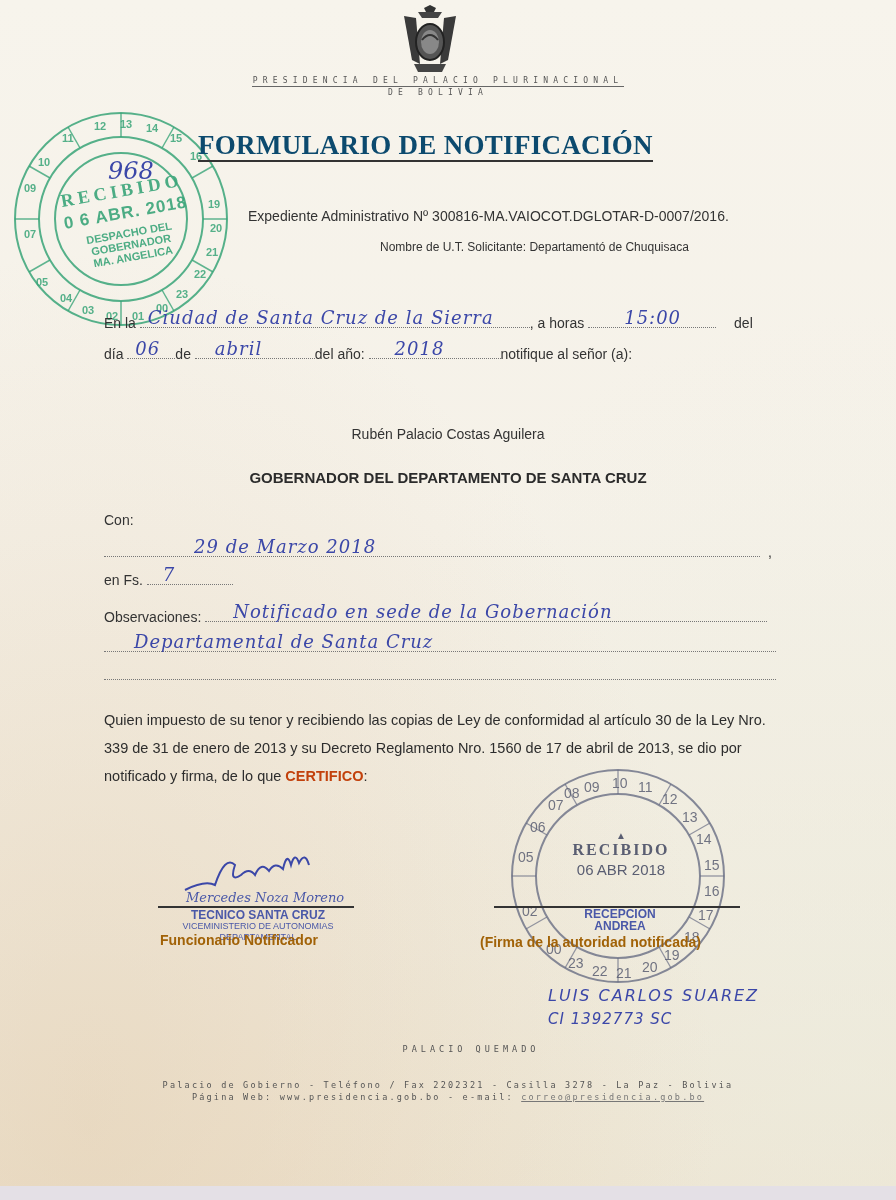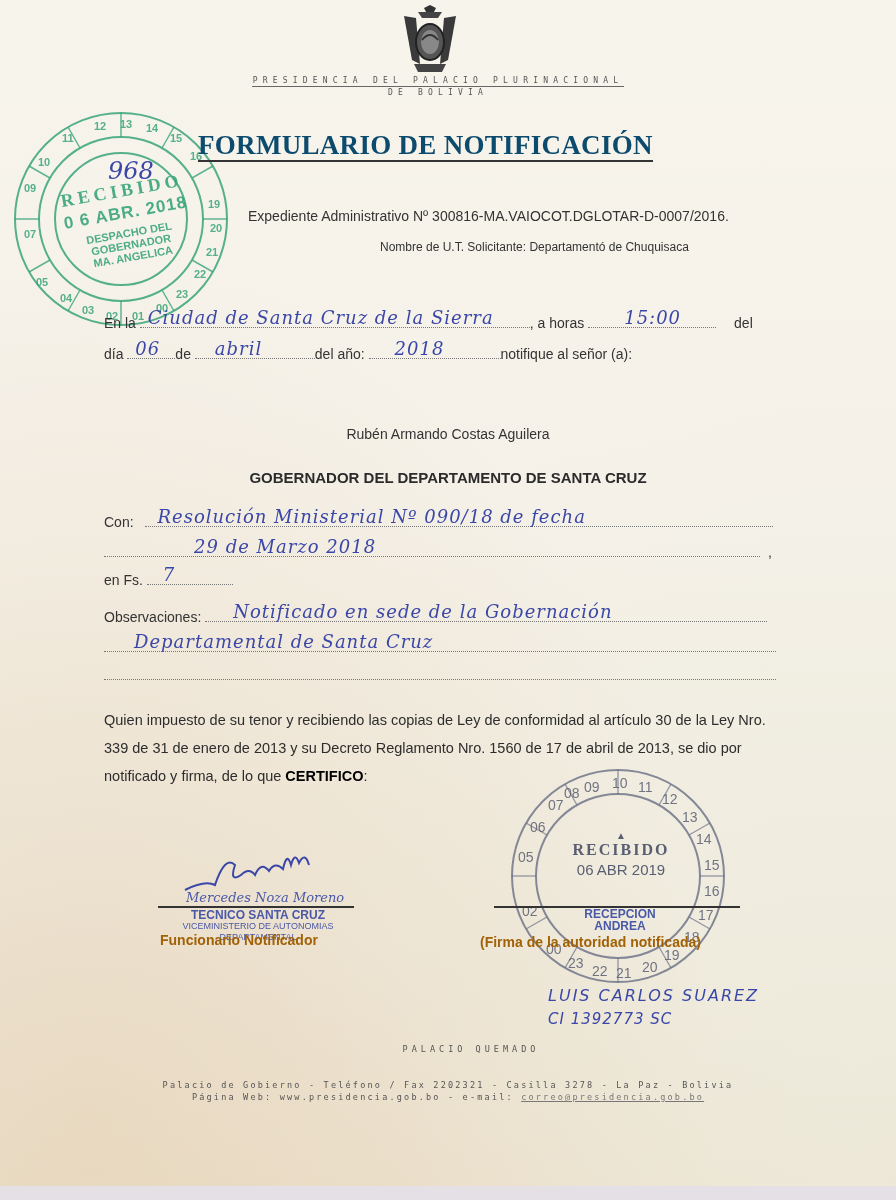--- a/index.html
+++ b/index.html
@@ -21,21 +21,21 @@
   .expediente{left:248px;top:208px;font-size:14px;color:#333;}
   .nombre{left:380px;top:240px;font-size:12px;color:#333;}
   .line{font-size:14px;color:#333;white-space:nowrap;}
   .dots{display:inline-block;border-bottom:1px dotted #777;height:14px;vertical-align:baseline;position:relative;}
   .hw{position:absolute;left:8px;bottom:-1px;font-family:"DejaVu Serif",serif;font-style:italic;
     color:#3b47a8;font-size:18px;white-space:nowrap;letter-spacing:1px;}
   .center{left:0;width:896px;text-align:center;}
   .name{top:426px;font-size:14px;color:#333;}
   .gob{top:469px;font-size:15px;font-weight:bold;color:#2b2b2b;}
   .para{left:104px;top:706px;width:672px;font-size:14.5px;line-height:28px;color:#2d2d2d;}
-  .para b{color:#000000;}
+  .para b{color:#c2410c;}
   .sigline{height:2px;background:#333;}
   .sig-label{font-size:14px;font-weight:bold;color:#a16207;}
   .stamp-blue{color:#4a58a8;font-weight:bold;text-align:center;line-height:12px;}
   .footer1{top:1044px;font-family:"DejaVu Sans Mono",monospace;font-size:8.5px;letter-spacing:4px;color:#555;padding-left:23px;}
   .footer2{top:1079px;font-family:"DejaVu Sans Mono",monospace;font-size:8.5px;letter-spacing:2.2px;color:#555;line-height:12px;}
   .footer2 u{color:#777;}
   .handwrite-blue{font-family:"DejaVu Sans",sans-serif;font-style:italic;color:#3b47a8;}
 </style>
 </head>
 <body>
@@ -126,26 +126,25 @@
   <span style="margin-left:14px;">del</span>
 </div>
 
 <div class="abs line" style="left:104px;top:344px;">
   <span>día</span>
   <span class="dots" style="width:48px;"><span class="hw">06</span></span><span>de</span>
   <span class="dots" style="width:120px;"><span class="hw" style="left:20px;">abril</span></span><span>del año:</span>
   <span class="dots" style="width:132px;"><span class="hw" style="left:26px;">2018</span></span><span>notifique al señor (a):</span>
 </div>
 
-<div class="abs center name">Rubén Armando Costas Aguilera</div>
+<div class="abs center name">Rubén Palacio Costas Aguilera</div>
 <div class="abs center gob">GOBERNADOR DEL DEPARTAMENTO DE SANTA CRUZ</div>
 
 <div class="abs line" style="left:104px;top:512px;">
   <span>Con:</span>
-  <span class="dots" style="width:628px;margin-left:8px;"><span class="hw" style="left:12px;">Resolución Ministerial Nº 090/18 de fecha</span></span>
 </div>
 <div class="abs line" style="left:104px;top:542px;">
   <span class="dots" style="width:656px;"><span class="hw" style="left:90px;">29 de Marzo 2018</span></span><span style="margin-left:8px;">,</span>
 </div>
 
 <div class="abs line" style="left:104px;top:570px;">
   <span>en Fs.</span>
   <span class="dots" style="width:86px;"><span class="hw" style="left:16px;">7</span></span>
 </div>
 
@@ -203,21 +202,21 @@
         <text x="10" y="96">05</text>
       <text x="22" y="66">06</text>
         <text x="40" y="44">07</text>
         <text x="56" y="32">08</text>
     </g>
   </svg>
 </div>
 <div class="abs" style="left:556px;top:830px;width:130px;text-align:center;color:#5a5e72;font-weight:bold;">
   <div style="font-size:10px;">▲</div>
   <div style="font-family:'Liberation Serif',serif;font-size:16px;letter-spacing:2px;">RECIBIDO</div>
-  <div style="font-size:15px;font-weight:normal;margin-top:2px;">06 ABR 2019</div>
+  <div style="font-size:15px;font-weight:normal;margin-top:2px;">06 ABR 2018</div>
 </div>
 <div class="abs stamp-blue" style="left:560px;top:908px;width:120px;font-size:12px;">
   <div>RECEPCIÓN</div>
   <div>ANDREA</div>
 </div>
 
 <div class="abs" style="left:175px;top:850px;width:180px;height:50px;">
   <svg width="180" height="50" viewBox="0 0 180 50">
     <path d="M10 40 q20 -10 30 -5 q10 -30 20 -20 q-6 18 6 10 q8 -8 14 0 q6 -14 14 -4 q6 -10 14 -2 q4 -18 8 -4 q4 -14 8 -2 q6 -12 10 2" fill="none" stroke="#3b47a8" stroke-width="2"></path>
   </svg>

